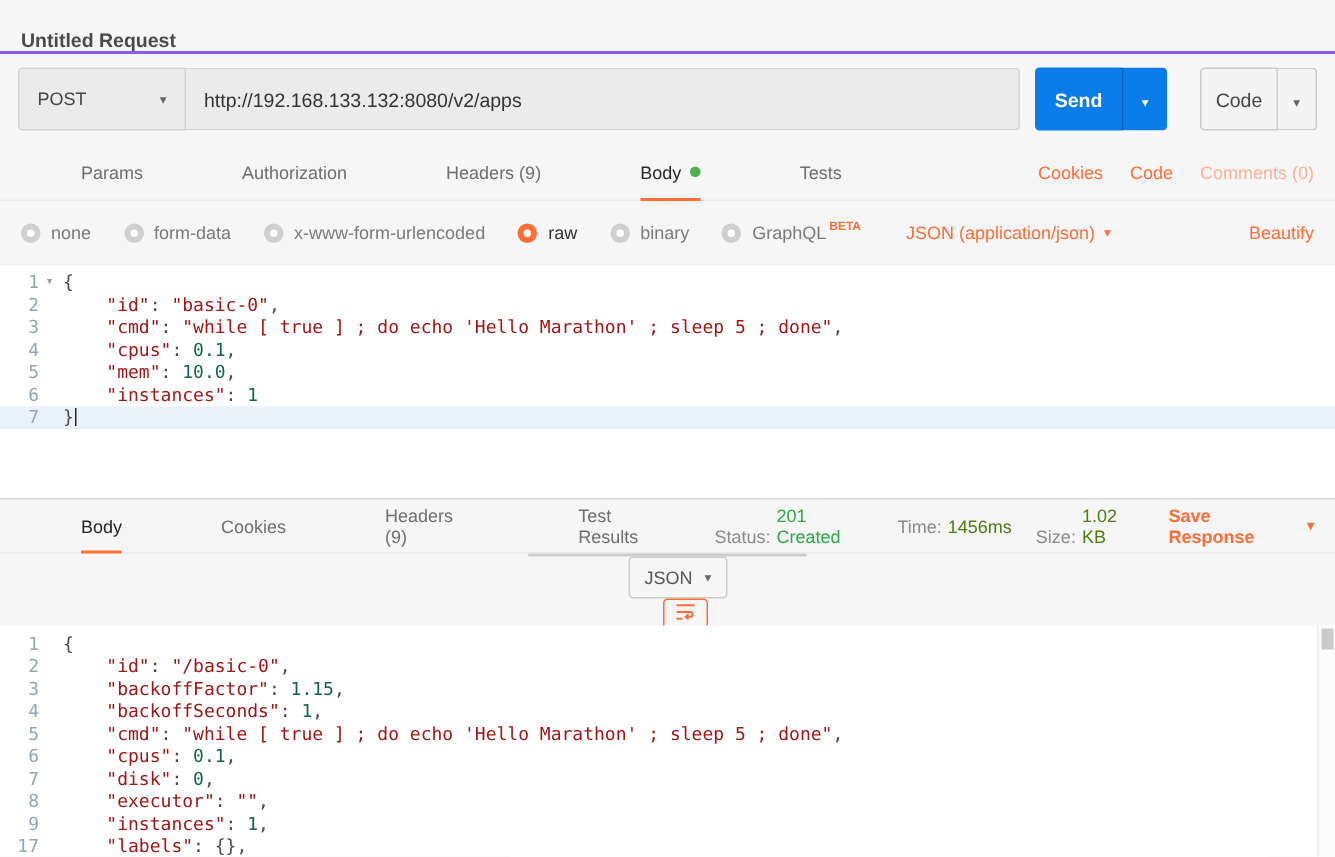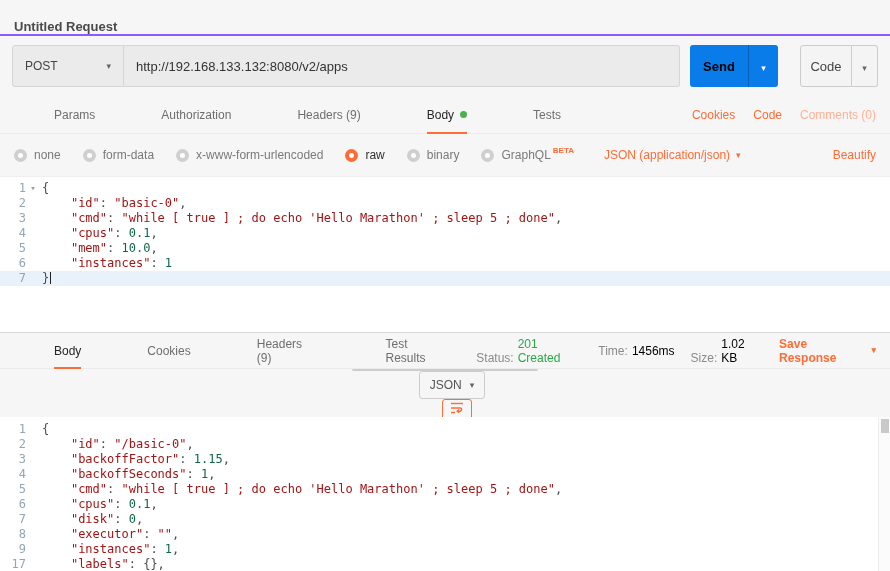--- a/index.html
+++ b/index.html
@@ -10,21 +10,21 @@
   .titlebar { height:36px; display:flex; align-items:flex-end; padding:0 14px; border-bottom:2px solid #8b5cf6; }
   .titlebar .title { font-size:13px; font-weight:bold; color:#4a4a4a; }
 
   
   .request-row { height:60px; display:flex; align-items:stretch; padding:9px 12px; }
   .method-select { width:112px; background:#ebebeb; border:1px solid #d5d5d5; border-radius:3px 0 0 3px;
     display:flex; align-items:center; justify-content:space-between; padding:0 12px; font-size:12px; color:#444; cursor:pointer; }
   .url-input { flex:1; background:#ebebeb; border:1px solid #d5d5d5; border-left:none; border-radius:0 3px 3px 0;
     padding:0 12px; font-size:13px; color:#333; font-family:"Liberation Sans", sans-serif; outline:none; }
   .send-group { display:flex; margin-left:10px; }
-  .send-btn { width:58px; background:#0a7cea; color:#000000; border:none; font-size:13px; font-weight:bold;
+  .send-btn { width:58px; background:#0a7cea; color:#ffffff; border:none; font-size:13px; font-weight:bold;
     border-radius:3px 0 0 3px; cursor:pointer; font-family:"Liberation Sans", sans-serif; }
   .send-caret-btn { width:30px; background:#0a7cea; border:none; border-left:1px solid rgba(0,0,0,0.22);
     border-radius:0 3px 3px 0; cursor:pointer; }
   .save-group { display:flex; margin-left:22px; }
   .save-btn { width:52px; background:#f4f4f4; border:1px solid #cccccc; color:#444; font-size:13px;
     border-radius:3px 0 0 3px; cursor:pointer; font-family:"Liberation Sans", sans-serif; }
   .save-caret-btn { width:26px; background:#f4f4f4; border:1px solid #cccccc; border-left:none;
     border-radius:0 3px 3px 0; cursor:pointer; }
   .caret { font-size:9px; line-height:1; }
   .caret-gray { color:#666; }
@@ -68,21 +68,21 @@
   .editor-caret { display:inline-block; width:1px; height:12px; background:#222; margin-left:1px; vertical-align:-2px; }
 
   
   .response-section { border-top:1px solid #d9d9d9; background:#f6f6f6; }
   .resp-tabs-row { height:36px; display:flex; align-items:center; padding:0 14px; font-size:12px; color:#6e6e6e;
     border-bottom:1px solid #ebebeb; }
   .resp-meta { margin-left:auto; display:flex; align-items:center; gap:16px; font-size:12px; }
   .meta-pair { display:flex; gap:4px; align-items:flex-end; }
   .meta-label { color:#8a8a8a; }
   .meta-green { color:#29a847; }
-  .meta-teal { color:#000000; }
+  .meta-teal { color:#4d7c0f; }
   .save-response { color:#ff6c37; display:flex; align-items:center; gap:5px; font-weight:bold; cursor:pointer; }
 
   .resp-controls-row { height:48px; display:flex; align-items:center; padding:0 14px;flex-direction:column; }
   .segmented { display:flex; border:1px solid #cccccc; border-radius:3px; overflow:hidden; }
   .seg-btn { padding:7px 14px; font-size:12px; color:#7a7a7a; background:#f6f6f6; border:none;
     border-right:1px solid #cccccc; cursor:pointer; font-family:"Liberation Sans", sans-serif; }
   .seg-btn:last-child { border-right:none; }
   .seg-btn.active { background:#fdfdfd; color:#303030; }
   .lang-select { margin-left:14px; border:1px solid #cccccc; border-radius:3px; padding:6px 10px; font-size:12px;
     color:#555; display:flex; align-items:center; gap:8px; background:#f6f6f6; cursor:pointer; }

